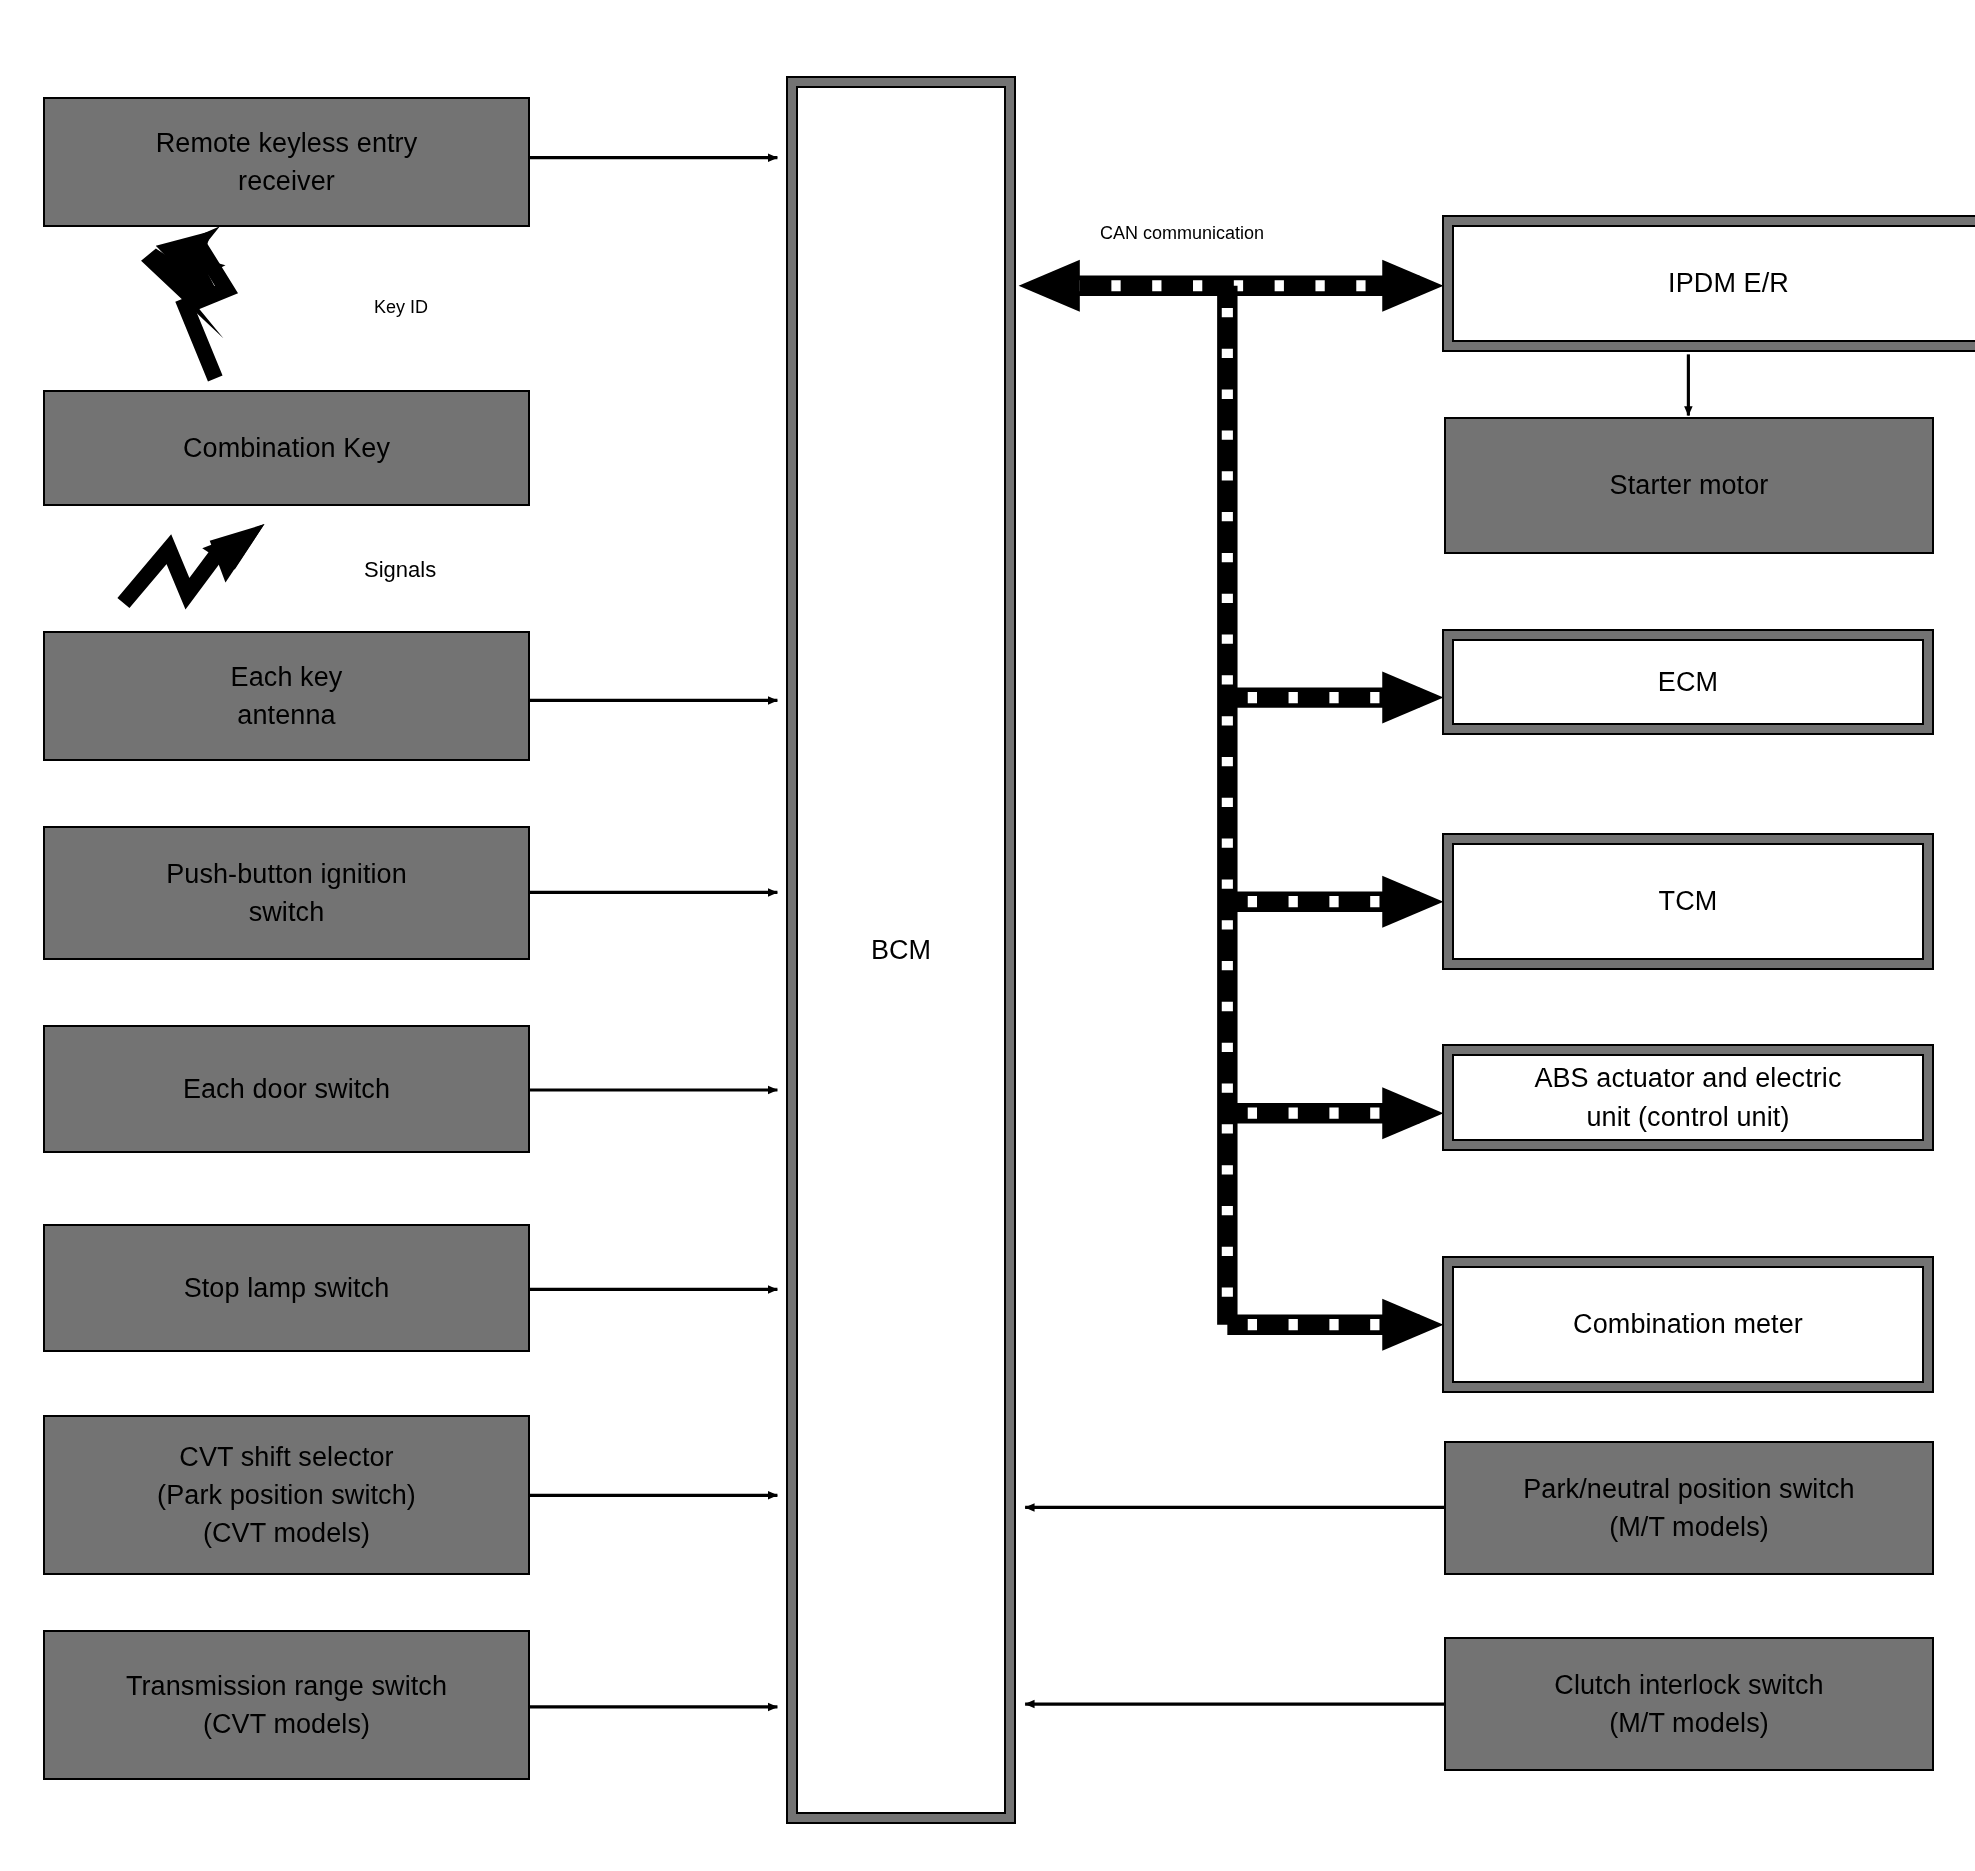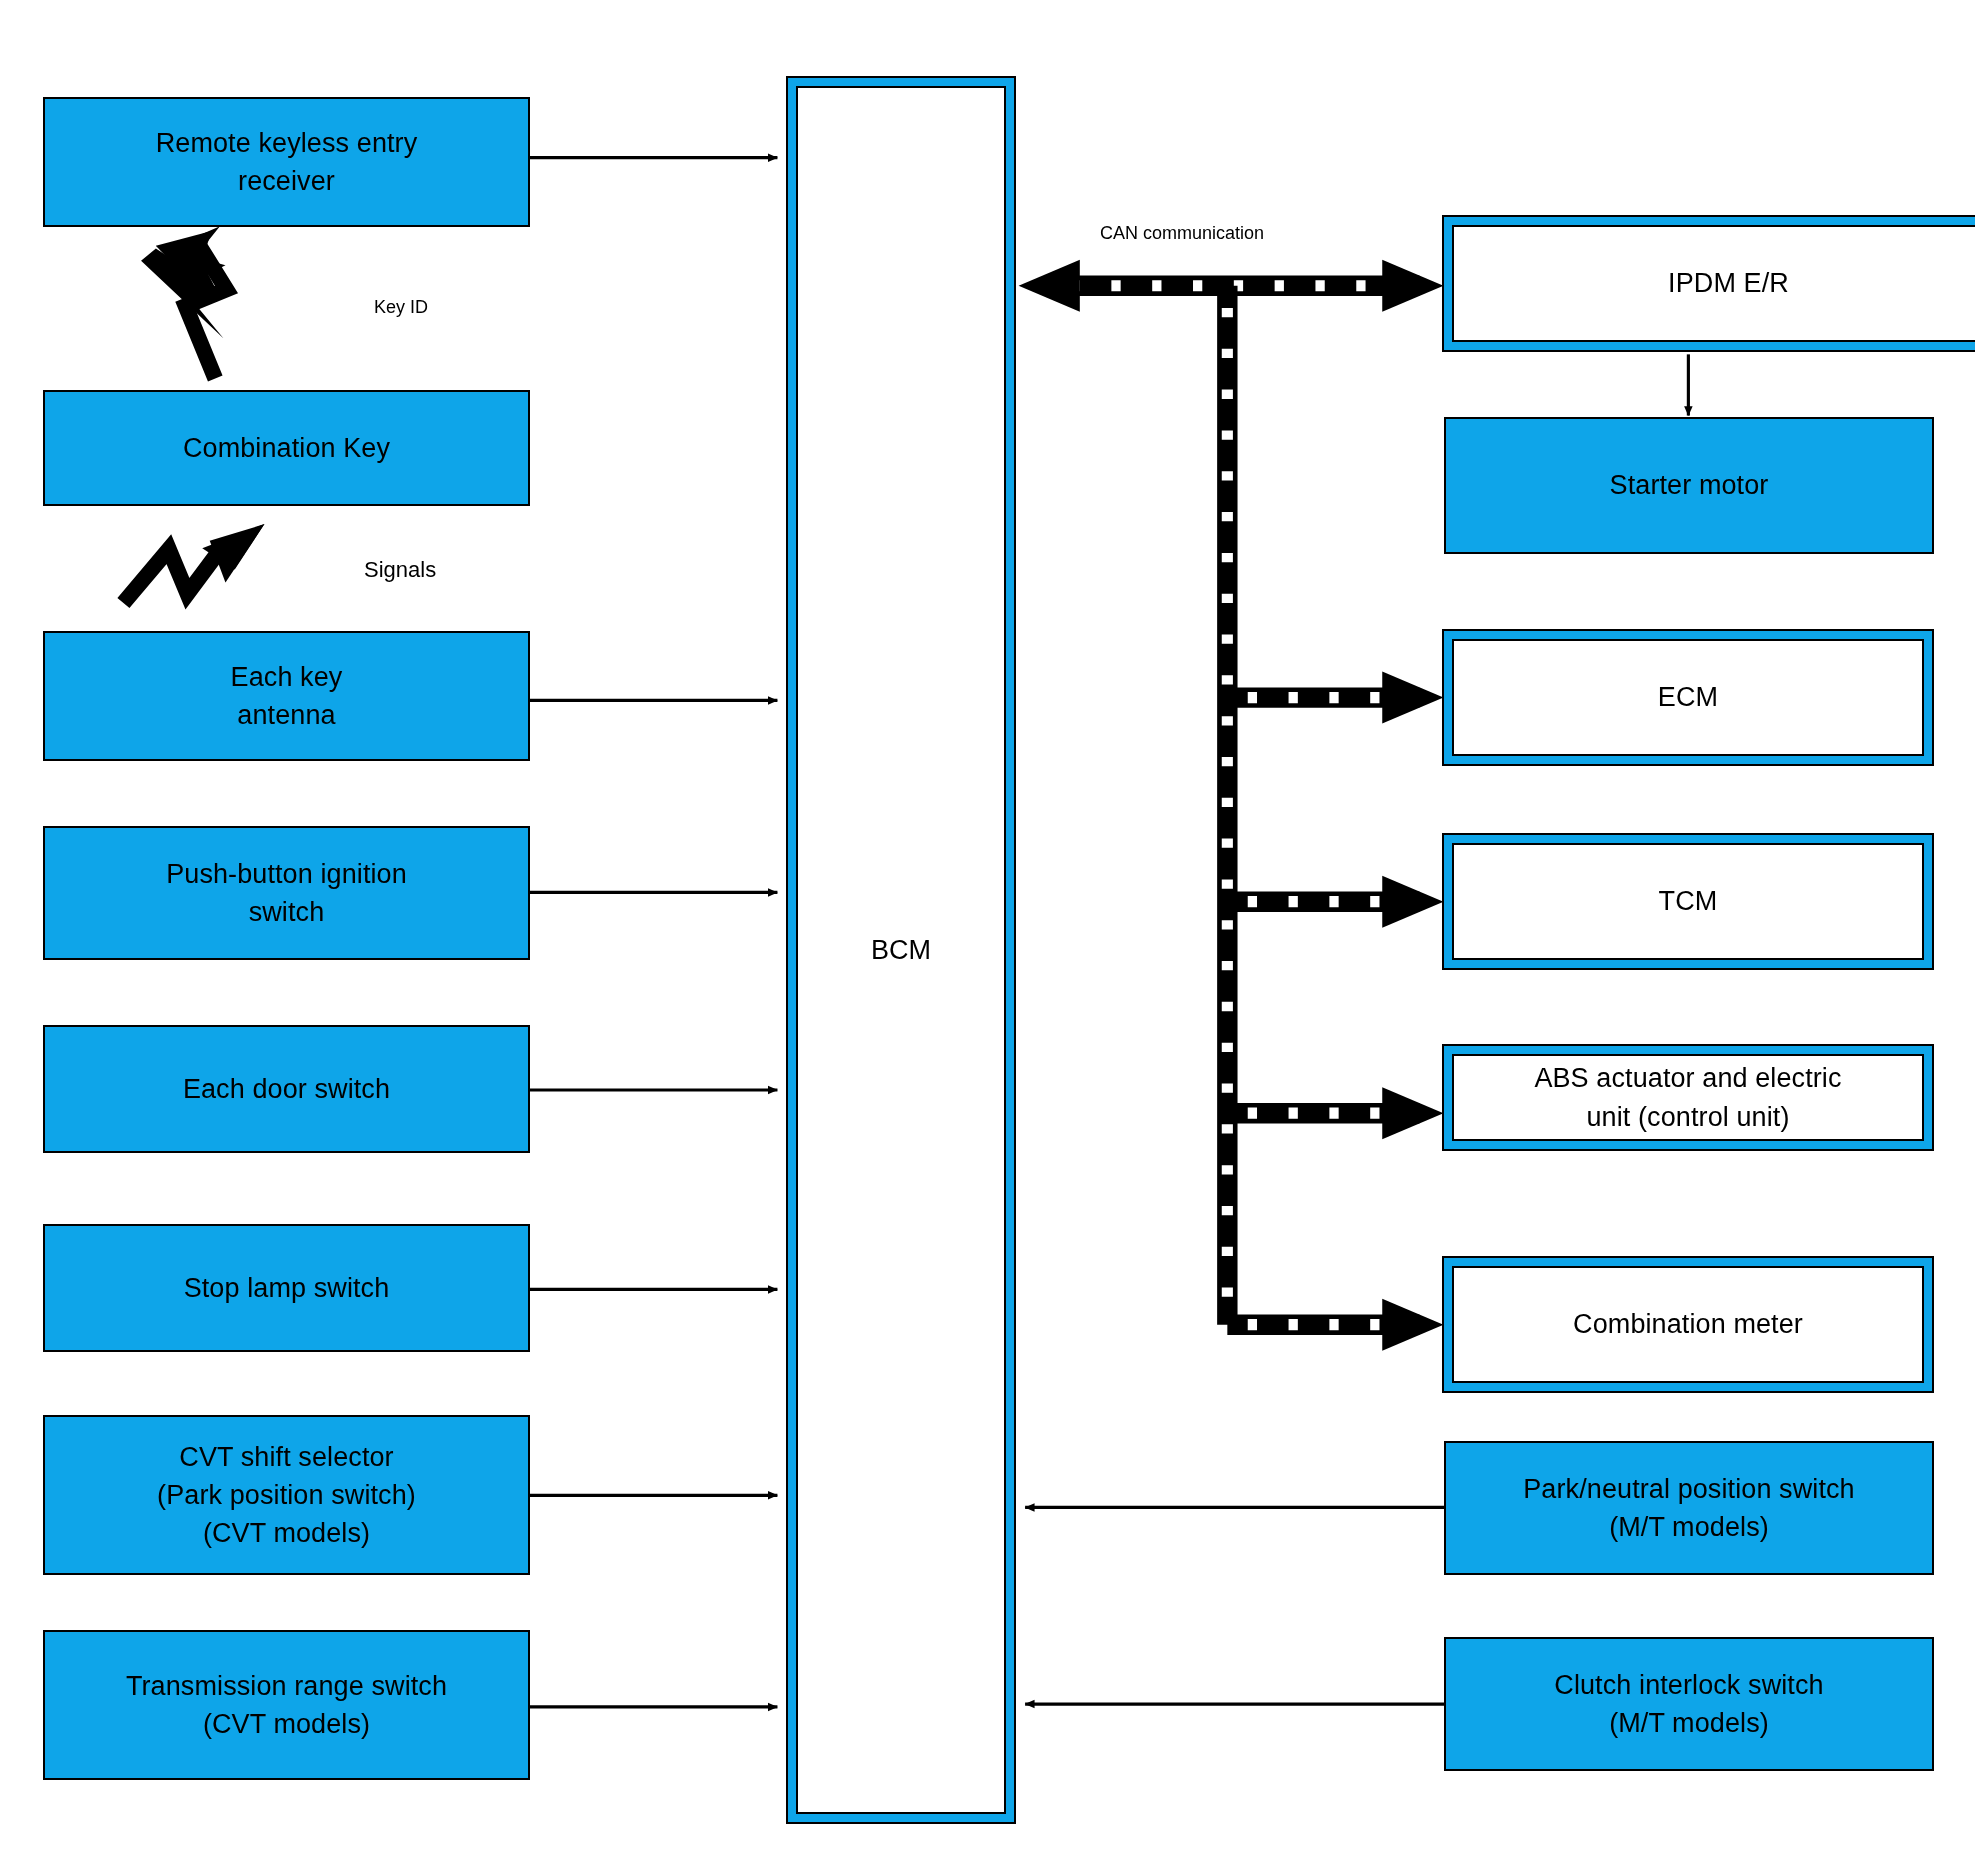--- a/index.html
+++ b/index.html
@@ -22,21 +22,21 @@
     position: absolute;
     left: 0;
     top: 0;
     width: 1976px;
     height: 1872px;
   }
   
   .box {
     position: absolute;
     box-sizing: border-box;
-    background: #0ea5e9;
+    background: #737373;
     border: 2.8px solid #000000;
     display: flex;
     align-items: center;
     justify-content: center;
   }
   .box .label {
     text-align: center;
     font-size: 27px;
     line-height: 1.42;
     letter-spacing: 0.1px;
@@ -220,21 +220,21 @@
   <div class="box dbl" style="left:1442px; top:215px; width:573px; height:137px;justify-content:flex-end;">
     <div class="inner">
       <span class="label">IPDM E/R</span>
     </div>
   </div>
 
   <div class="box" style="left:1444px; top:417px; width:490px; height:137px;">
     <span class="label">Starter motor</span>
   </div>
 
-  <div class="box dbl" style="left:1442px; top:629px; width:492px; height:137px;">
+  <div class="box dbl" style="left:1442px; top:629px; width:492px; height:106px;">
     <div class="inner">
       <span class="label">ECM</span>
     </div>
   </div>
 
   <div class="box dbl" style="left:1442px; top:833px; width:492px; height:137px;">
     <div class="inner">
       <span class="label">TCM</span>
     </div>
   </div>

